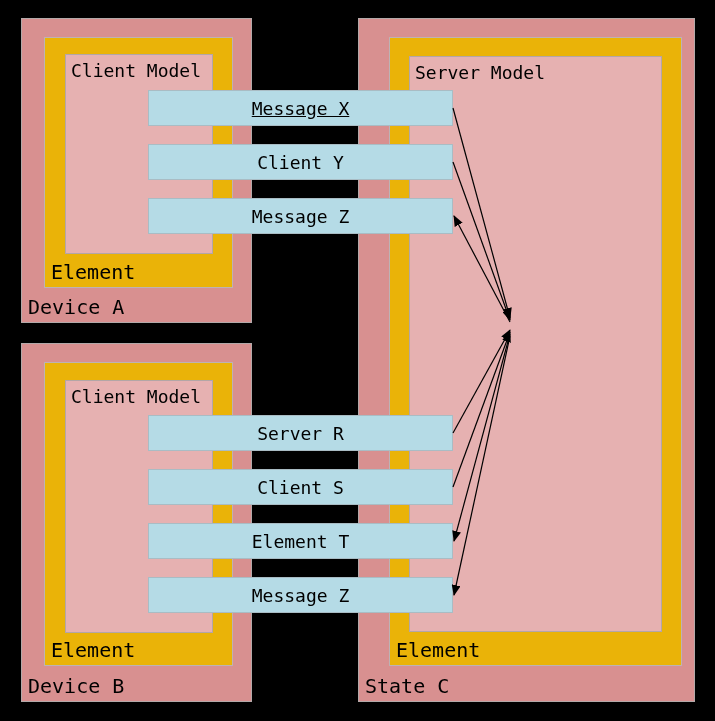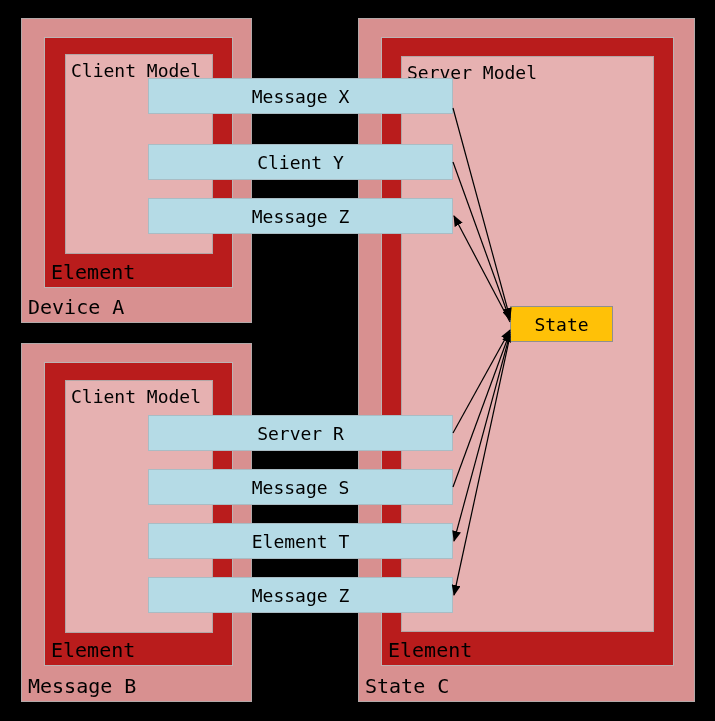--- a/index.html
+++ b/index.html
@@ -7,51 +7,51 @@
     position: relative;
     width: 715px;
     height: 721px;
     background: #000;
     font-family: "DejaVu Sans Mono", "Liberation Mono", monospace;
     color: #000;
     overflow: hidden;
   }
   .box { position: absolute; box-sizing: border-box; border: 1px solid #b3a9a9; }
   .device  { background: #d89090; }
-  .element { background: #b91c1c; border-color: #bdb3b3; }
+  .element { background: #eab308; border-color: #bdb3b3; }
   .model   { background: #e6b1b1; border-color: #b3a6a6; }
 
   .corner-label {
     position: absolute; left: 6px; bottom: 5px;
     font-size: 20px; line-height: 20px; white-space: nowrap;
   }
   .top-label {
     position: absolute; left: 5px; top: 6px;
     font-size: 18px; line-height: 20px; white-space: nowrap;
   }
 
   .message {
     position: absolute; left: 148px; width: 305px; height: 36px;
     background: #b5dbe6; border: 1px solid #a9bcc4; box-sizing: border-box;
     display: flex; align-items: center; justify-content: center;
     font-size: 18px; z-index: 3;
   }
-  #msg-x { top: 78px; }  #msg-y { top: 144px; }  #msg-z1 { top: 198px; }
+  #msg-x { top: 90px; text-decoration: underline; }  #msg-y { top: 144px; }  #msg-z1 { top: 198px; }
   #msg-r { top: 415px; } #msg-s { top: 469px; }  #msg-t { top: 523px; } #msg-z2 { top: 577px; }
 
   #device-a { left: 21px;  top: 18px;  width: 231px; height: 305px; }
   #element-a{ left: 22px;  top: 18px;  width: 189px; height: 251px; }
   #model-a  { left: 20px;  top: 16px;  width: 148px; height: 200px; }
 
   #device-b { left: 21px;  top: 343px; width: 231px; height: 359px; }
   #element-b{ left: 22px;  top: 18px;  width: 189px; height: 304px; }
   #model-b  { left: 20px;  top: 17px;  width: 148px; height: 253px; }
 
   #device-c { left: 358px; top: 18px;  width: 337px; height: 684px; }
-  #element-c{ left: 22px;  top: 18px;  width: 293px; height: 629px; }
+  #element-c{ left: 30px;  top: 18px;  width: 293px; height: 629px; }
   #model-c  { left: 19px;  top: 18px;  width: 253px; height: 576px; }
 
   #state {
     position: absolute; left: 510px; top: 306px; width: 103px; height: 36px;
     background: #ffc107; border: 1px solid #8f8f8f; box-sizing: border-box;
     display: flex; align-items: center; justify-content: center;
     font-size: 18px; z-index: 4;
   }
   #arrow-layer {
     position: absolute; left: 0; top: 0; width: 715px; height: 721px;
@@ -73,42 +73,41 @@
     <span class="corner-label">Device A</span>
   </div>
 
   <div class="box device" id="device-b">
     <div class="box element" id="element-b">
       <div class="box model" id="model-b">
         <span class="top-label">Client Model</span>
       </div>
       <span class="corner-label">Element</span>
     </div>
-    <span class="corner-label">Message B</span>
+    <span class="corner-label">Device B</span>
   </div>
 
   <div class="box device" id="device-c">
     <div class="box element" id="element-c">
       <div class="box model" id="model-c">
         <span class="top-label">Server Model</span>
       </div>
       <span class="corner-label">Element</span>
     </div>
     <span class="corner-label">State C</span>
   </div>
 
   <div class="message" id="msg-x">Message X</div>
   <div class="message" id="msg-y">Client Y</div>
   <div class="message" id="msg-z1">Message Z</div>
   <div class="message" id="msg-r">Server R</div>
-  <div class="message" id="msg-s">Message S</div>
+  <div class="message" id="msg-s">Client S</div>
   <div class="message" id="msg-t">Element T</div>
   <div class="message" id="msg-z2">Message Z</div>
 
-  <div id="state">State</div>
 
   <svg id="arrow-layer" width="715" height="721" viewBox="0 0 715 721">
     <defs>
       <marker id="arrowhead" markerWidth="11" markerHeight="9" refX="10" refY="4.5" orient="auto" markerUnits="userSpaceOnUse">
         <path d="M0,0 L11,4.5 L0,9 Z" fill="#000"></path>
       </marker>
     </defs>
     <g id="arrow-lines">
         <line x1="453" y1="108" x2="510" y2="318" stroke="#000000" stroke-width="1.2" marker-end="url(#arrowhead)"></line>
         <line x1="453" y1="162" x2="510" y2="320" stroke="#000000" stroke-width="1.2" marker-end="url(#arrowhead)"></line>

